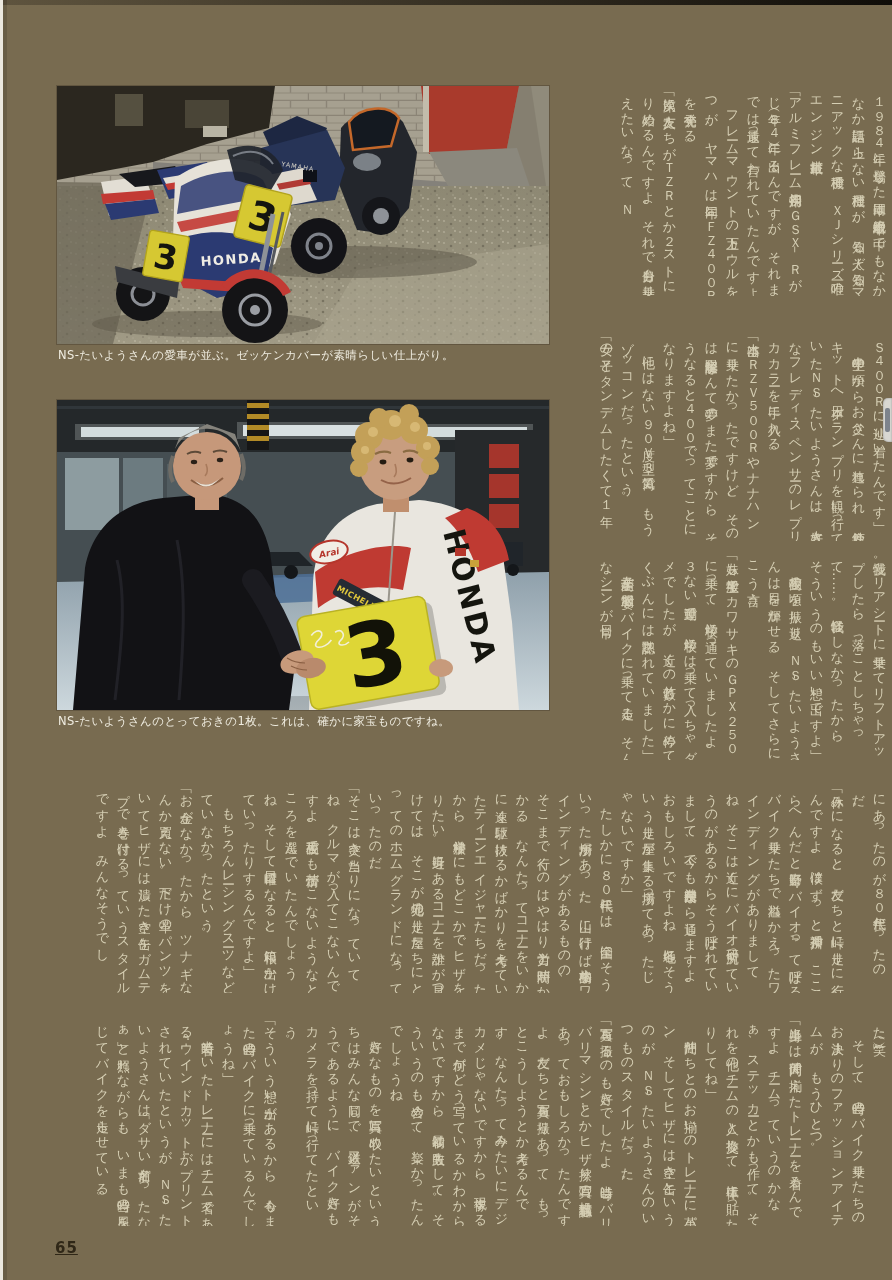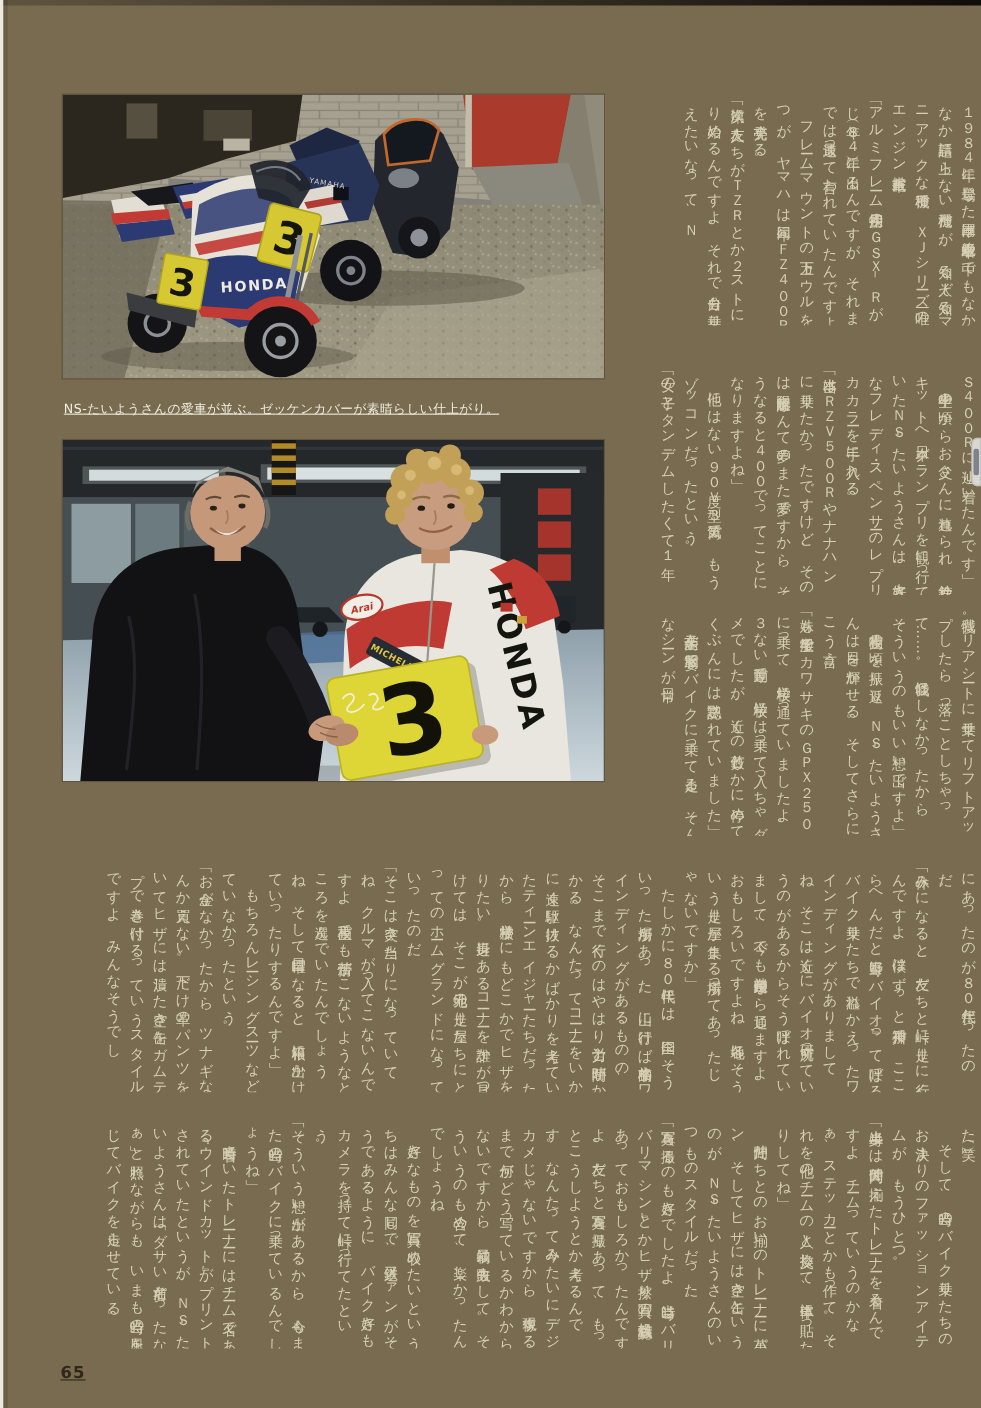--- a/index.html
+++ b/index.html
@@ -15,21 +15,21 @@
   .edge-top{position:absolute;left:0;top:0;width:892px;height:5px;
     background:linear-gradient(to right, rgba(20,16,10,.25), rgba(10,8,5,.95));}
   .page-marker{position:absolute;right:0;top:398px;width:9px;height:44px;
     background:#d9d8d2;border-radius:5px 0 0 5px;box-shadow:inset 0 0 2px #888;}
   .page-marker .inner{position:absolute;left:2px;top:10px;width:5px;height:24px;background:#7d838c;border-radius:2px;}
   
   .photo{position:absolute;overflow:hidden;box-shadow:0 0 0 1px rgba(30,24,14,.25);}
   #photo1{left:57px;top:86px;width:492px;height:258px;}
   #photo2{left:57px;top:400px;width:492px;height:310px;}
   .caption{position:absolute;left:58px;color:#f0ede1;font-size:11.5px;letter-spacing:.4px;white-space:nowrap;}
-  #caption1{top:364px;text-decoration:underline;}
+  #caption1{top:348px;}
   #caption2{top:714px;}
   
   .vband{
     position:absolute;
     writing-mode:vertical-rl;text-orientation:mixed;
     white-space:pre-wrap;overflow:hidden;
     color:#d6cfb4;font-size:13px;line-height:21px;letter-spacing:.8px;
     text-align:left;
   }
   #band1{left:558px;top:88px;width:332px;height:208px;}
@@ -282,20 +282,21 @@
       </g>
 
       <g>
         <ellipse cx="240" cy="262" rx="17" ry="11" fill="#c79a7b" transform="rotate(-18 240 262)"></ellipse>
         <ellipse cx="254" cy="268" rx="15" ry="10" fill="#b98a6c" transform="rotate(-12 254 268)"></ellipse>
         <path d="M230,258 q8,5 18,5 M234,266 q8,4 16,4" stroke="#8a5f43" stroke-width="1.2" fill="none"></path>
         <ellipse cx="384" cy="268" rx="12" ry="9" fill="#c79a7b"></ellipse>
       </g>
     </svg>
   </div>
+  <div class="caption" id="caption2">NS-たいようさんのとっておきの1枚。これは、確かに家宝ものですね。</div>
 
   <div class="vband" id="band1">１９８４年に登場した同車は絶版名車の中でもなかなか話題に上らない機種だが、知る人ぞ知るマニアックな機種で、ＸＪシリーズ唯一の水冷エンジン搭載車だ。
 「アルミフレーム初採用のＧＳＸ－Ｒが同じ年（８４年）に出るんですが、それまでは最速って言われていたんですよ」
 　フレームマウントの上下カウルを持つが、ヤマハは同年にＦＺ４００Ｒを発売する。
 「次第に友人たちがＴＺＲとか２ストに乗り始めるんですよ。それで自分も乗り換えたいなって、Ｎ</div>
   <div class="vband" id="band2">Ｓ４００Ｒに辿り着いたんです」
 　中学生の頃からお父さんに連れられ、鈴鹿サーキットへ日本グランプリを観に行っていたＮＳ‐たいようさんは、大好きなフレディ・スペンサーのレプリカカラーを手に入れる。
 「本当はＲＺＶ５００Ｒやナナハンに乗りたかったですけど、その頃は限定解除なんて夢のまた夢ですから、そうなると４００でってことになりますよね」
 　他にはない９０度Ｖ型３気筒で、もうゾッコンだったという。
 「女の子とタンデムしたくて１年</div>

